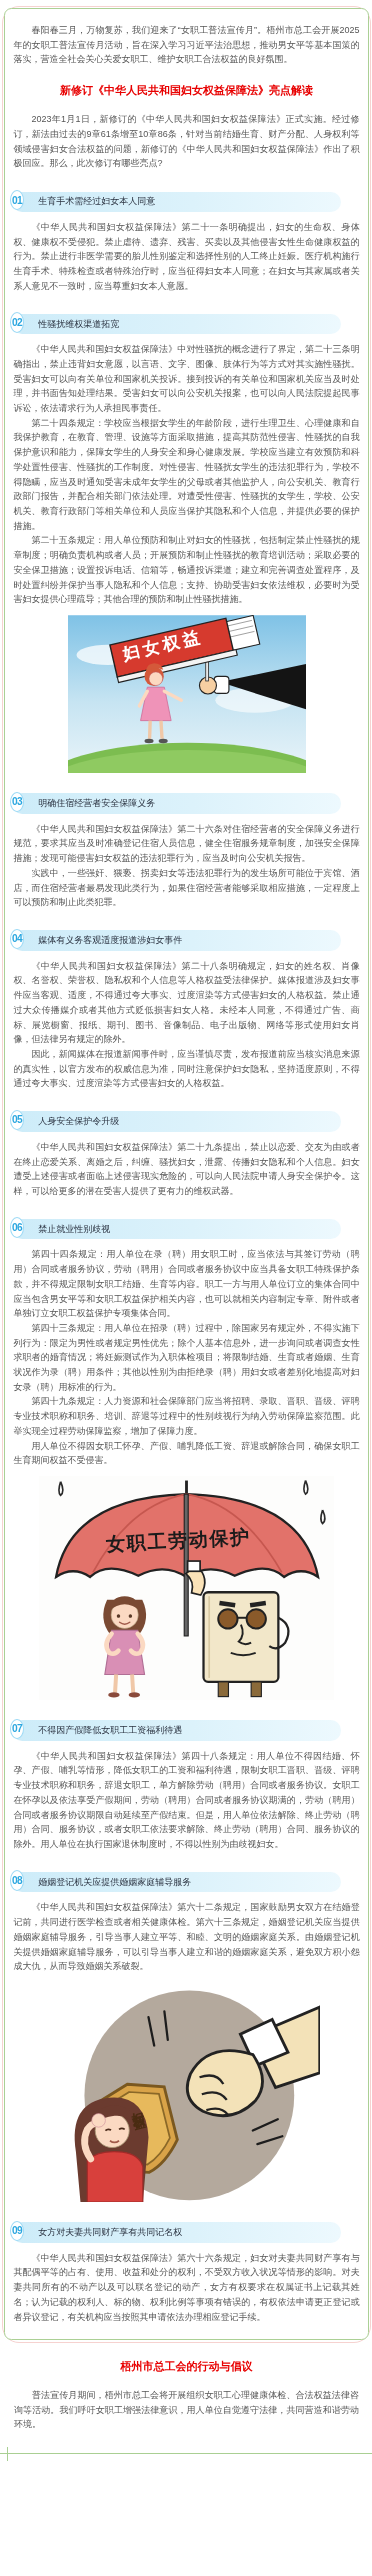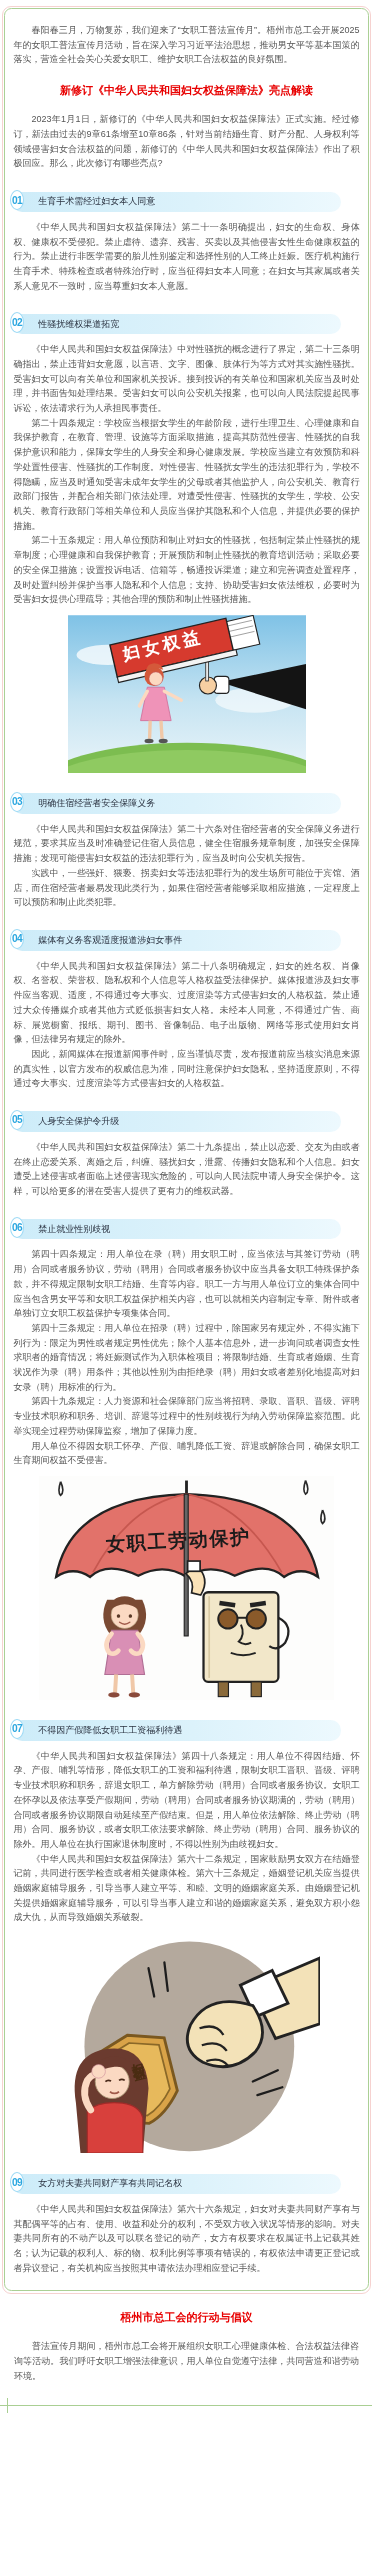--- a/index.html
+++ b/index.html
@@ -5,21 +5,21 @@
   html,body{margin:0;padding:0;background:#ffffff;}
   body{
     width:373px;
     font-family:"Liberation Sans","DejaVu Sans",sans-serif;
     color:#565656;
     -webkit-font-smoothing:antialiased;
   }
   .outer-frame{
     margin:5.7px 1.7px 0 1.7px;
     border:1.1px solid #f6d2d0;
-    border-radius:9px;
+    border-radius:17px;
     padding:1.7px;
     background:#fff;
   }
   .inner-frame{
     border:1.1px solid #abd095;
     border-radius:7.4px;
     padding:13.6px 8px 14.7px 8px;
     background:#fff;
   }
   p.body-p{
@@ -145,21 +145,21 @@
       <span class="banner-title">生育手术需经过妇女本人同意</span>
     </div>
     <p class="body-p">《中华人民共和国妇女权益保障法》第二十一条明确提出，妇女的生命权、身体权、健康权不受侵犯。禁止虐待、遗弃、残害、买卖以及其他侵害女性生命健康权益的行为。禁止进行非医学需要的胎儿性别鉴定和选择性别的人工终止妊娠。医疗机构施行生育手术、特殊检查或者特殊治疗时，应当征得妇女本人同意；在妇女与其家属或者关系人意见不一致时，应当尊重妇女本人意愿。</p>
 
     <div class="section-banner">
       <span class="num-circle">02</span>
       <span class="banner-title">性骚扰维权渠道拓宽</span>
     </div>
     <p class="body-p">《中华人民共和国妇女权益保障法》中对性骚扰的概念进行了界定，第二十三条明确指出，禁止违背妇女意愿，以言语、文字、图像、肢体行为等方式对其实施性骚扰。受害妇女可以向有关单位和国家机关投诉。接到投诉的有关单位和国家机关应当及时处理，并书面告知处理结果。受害妇女可以向公安机关报案，也可以向人民法院提起民事诉讼，依法请求行为人承担民事责任。</p>
     <p class="body-p">第二十四条规定：学校应当根据女学生的年龄阶段，进行生理卫生、心理健康和自我保护教育，在教育、管理、设施等方面采取措施，提高其防范性侵害、性骚扰的自我保护意识和能力，保障女学生的人身安全和身心健康发展。学校应当建立有效预防和科学处置性侵害、性骚扰的工作制度。对性侵害、性骚扰女学生的违法犯罪行为，学校不得隐瞒，应当及时通知受害未成年女学生的父母或者其他监护人，向公安机关、教育行政部门报告，并配合相关部门依法处理。对遭受性侵害、性骚扰的女学生，学校、公安机关、教育行政部门等相关单位和人员应当保护其隐私和个人信息，并提供必要的保护措施。</p>
-    <p class="body-p">第二十五条规定：用人单位预防和制止对妇女的性骚扰，包括制定禁止性骚扰的规章制度；心理健康和自我保护教育；开展预防和制止性骚扰的教育培训活动；采取必要的安全保卫措施；设置投诉电话、信箱等，畅通投诉渠道；建立和完善调查处置程序，及时处置纠纷并保护当事人隐私和个人信息；支持、协助受害妇女依法维权，必要时为受害妇女提供心理疏导；其他合理的预防和制止性骚扰措施。</p>
+    <p class="body-p">第二十五条规定：用人单位预防和制止对妇女的性骚扰，包括制定禁止性骚扰的规章制度；明确负责机构或者人员；开展预防和制止性骚扰的教育培训活动；采取必要的安全保卫措施；设置投诉电话、信箱等，畅通投诉渠道；建立和完善调查处置程序，及时处置纠纷并保护当事人隐私和个人信息；支持、协助受害妇女依法维权，必要时为受害妇女提供心理疏导；其他合理的预防和制止性骚扰措施。</p>
 
     <div class="illus illus1">
       <svg viewBox="0 0 420 278" xmlns="http://www.w3.org/2000/svg">
         <defs>
           <linearGradient id="sky" x1="0" y1="0" x2="0" y2="1">
             <stop offset="0" stop-color="#7fc2e6"></stop>
             <stop offset="0.55" stop-color="#c6e4f2"></stop>
             <stop offset="1" stop-color="#e9f4f9"></stop>
           </linearGradient>
         </defs>
@@ -285,20 +285,24 @@
       </svg>
       <span class="img-label label-umbrella">女职工劳动保护</span>
     </div>
 
     <div class="section-banner">
       <span class="num-circle">07</span>
       <span class="banner-title">不得因产假降低女职工工资福利待遇</span>
     </div>
     <p class="body-p">《中华人民共和国妇女权益保障法》第四十八条规定：用人单位不得因结婚、怀孕、产假、哺乳等情形，降低女职工的工资和福利待遇，限制女职工晋职、晋级、评聘专业技术职称和职务，辞退女职工，单方解除劳动（聘用）合同或者服务协议。女职工在怀孕以及依法享受产假期间，劳动（聘用）合同或者服务协议期满的，劳动（聘用）合同或者服务协议期限自动延续至产假结束。但是，用人单位依法解除、终止劳动（聘用）合同、服务协议，或者女职工依法要求解除、终止劳动（聘用）合同、服务协议的除外。用人单位在执行国家退休制度时，不得以性别为由歧视妇女。</p>
 
+    <div class="section-banner">
+      <span class="num-circle">08</span>
+      <span class="banner-title">婚姻登记机关应提供婚姻家庭辅导服务</span>
+    </div>
     <p class="body-p">《中华人民共和国妇女权益保障法》第六十二条规定，国家鼓励男女双方在结婚登记前，共同进行医学检查或者相关健康体检。第六十三条规定，婚姻登记机关应当提供婚姻家庭辅导服务，引导当事人建立平等、和睦、文明的婚姻家庭关系。由婚姻登记机关提供婚姻家庭辅导服务，可以引导当事人建立和谐的婚姻家庭关系，避免双方积小怨成大仇，从而导致婚姻关系破裂。</p>
 
     <div class="illus illus3">
       <svg viewBox="0 0 470 388" xmlns="http://www.w3.org/2000/svg">
         <rect x="0" y="0" width="470" height="388" fill="#ffffff"></rect>
         <circle cx="240" cy="200" r="185" fill="#b4a99d"></circle>
 
         <g stroke="#1d1d1d" stroke-width="4" stroke-linecap="round">
           <line x1="168" y1="62" x2="178" y2="112"></line>
           <line x1="196" y1="52" x2="202" y2="102"></line>

